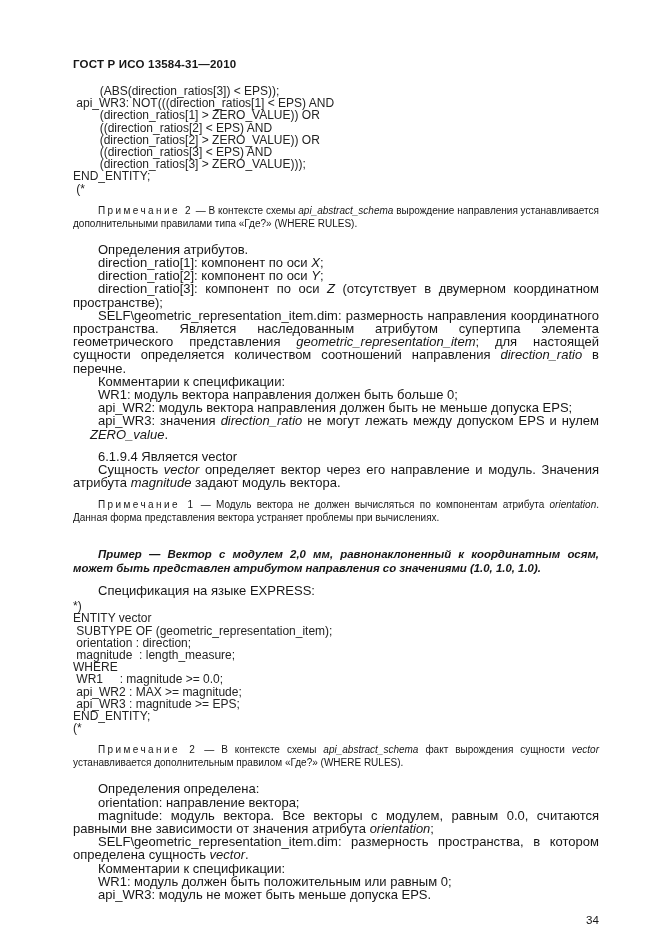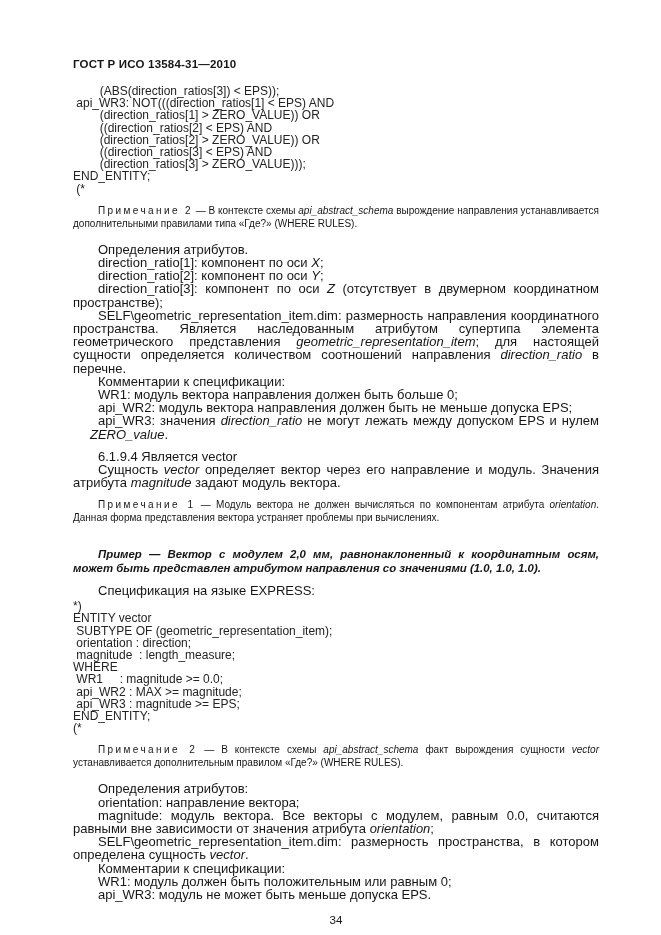--- a/index.html
+++ b/index.html
@@ -60,21 +60,21 @@
     font-weight: bold;
     font-style: italic;
     font-size: 11.4px;
   }
   .spec-label {
     margin-top: 9px;
   }
   .page-number {
     margin-top: 12px;
     text-indent: 0;
-    text-align: center;
+    text-align: right;
     font-size: 11.6px;
   }
 </style>
 </head>
 <body>
 
 <div class="page">
 
   <div class="doc-header">ГОСТ Р ИСО 13584-31—2010</div>
 
@@ -116,21 +116,21 @@
  magnitude  : length_measure;
 WHERE
  WR1     : magnitude &gt;= 0.0;
  api_WR2 : MAX &gt;= magnitude;
  api_WR3 : magnitude &gt;= EPS;
 END_ENTITY;
 (*</pre>
 
   <p class="note"><span style="letter-spacing: 2.4px;">Примечание 2</span><span> — В контексте схемы </span><span style="font-style: italic;">api_abstract_schema</span><span> факт вырождения сущности </span><span style="font-style: italic;">vector</span><span> устанавливается дополнительным правилом «Где?» (WHERE RULES).</span></p>
 
-  <p class="gap-top">Определения атрибутов:</p>
+  <p class="gap-top">Определения определена:</p>
   <p>orientation: направление вектора;</p>
   <p><span>magnitude: модуль вектора. Все векторы с модулем, равным 0.0, считаются равными вне зависимости от значения атрибута </span><span style="font-style: italic;">orientation</span><span>;</span></p>
   <p><span>SELF\geometric_representation_item.dim: размерность пространства, в котором определена сущность </span><span style="font-style: italic;">vector</span><span>.</span></p>
   <p>Комментарии к спецификации:</p>
   <p>WR1: модуль должен быть положительным или равным 0;</p>
   <p>api_WR3: модуль не может быть меньше допуска EPS.</p>
 
   <p class="page-number">34</p>
 
 </div>

